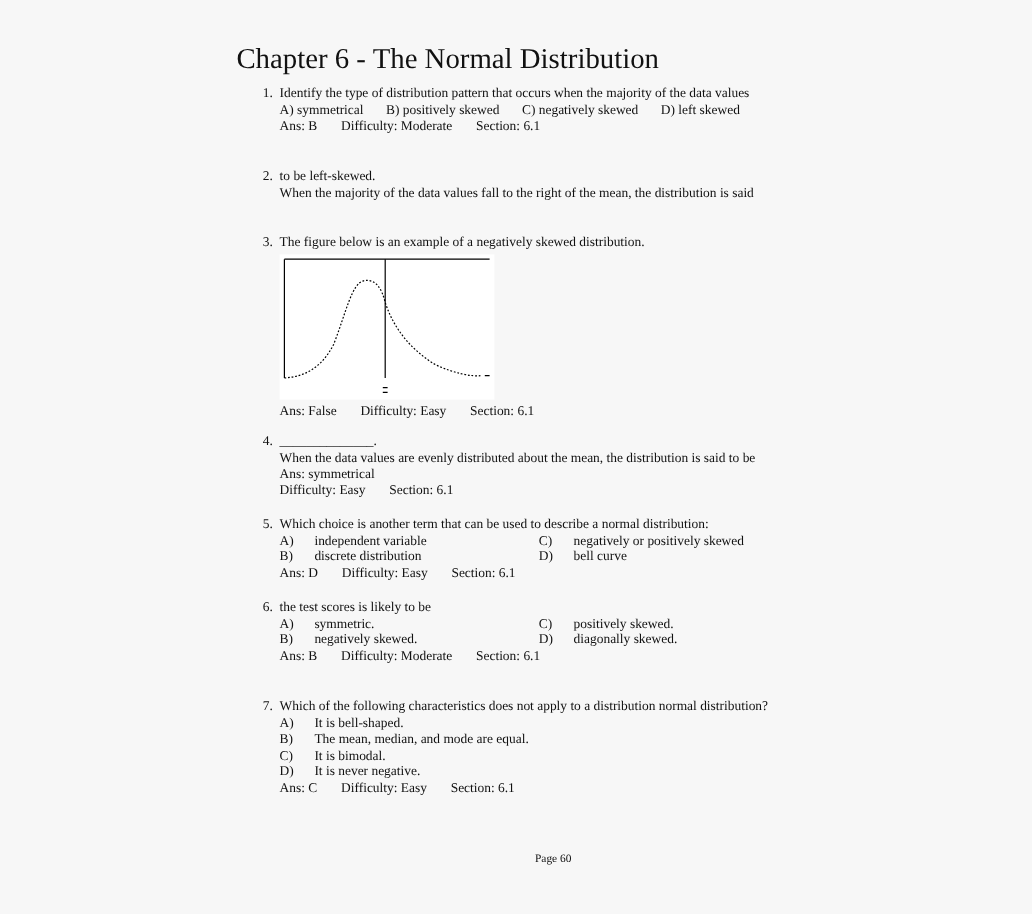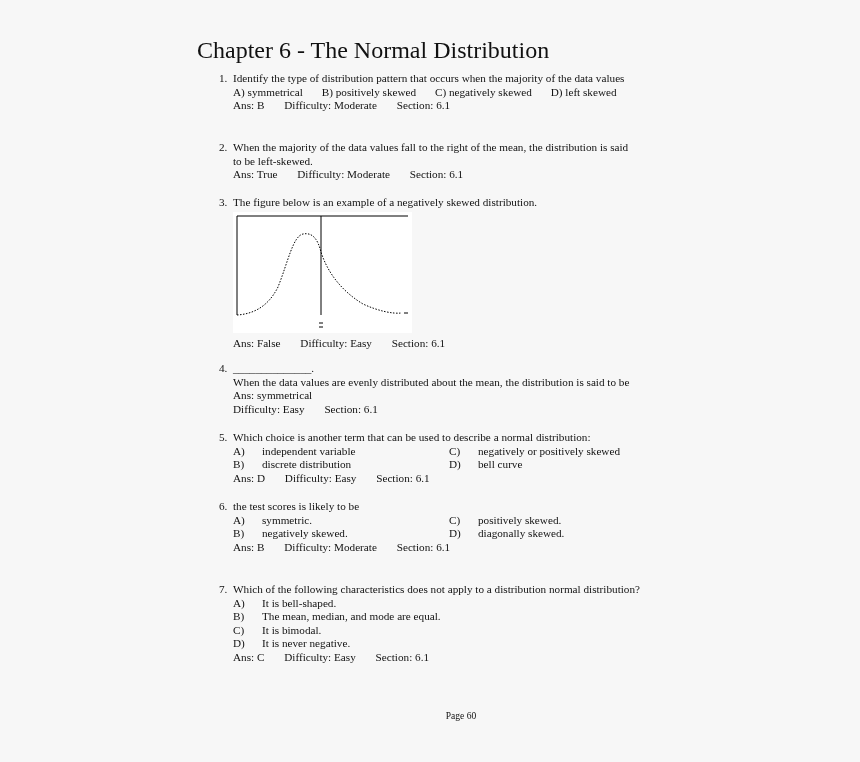--- a/index.html
+++ b/index.html
@@ -57,27 +57,22 @@
       <span>Ans: B</span>
       <span>Difficulty:  Moderate</span>
       <span>Section:  6.1</span>
     </div>
   </div>
 </div>
 
 <div class="q" style="top:141px;">
   <span class="num">2.</span>
   <div class="body">
+    <div class="line">to be left-skewed.</div>
     <div class="line">When the majority of the data values fall to the right of the mean, the distribution is said</div>
-    <div class="line">to be left-skewed.</div>
-    <div class="line meta">
-      <span>Ans: True</span>
-      <span>Difficulty:  Moderate</span>
-      <span>Section:  6.1</span>
-    </div>
   </div>
 </div>
 
 <div class="q" style="top:196px;">
   <span class="num">3.</span>
   <div class="body">
     <div class="line">The figure below is an example of a negatively skewed distribution.</div>
     <div class="figure">
       <svg width="179" height="121" viewBox="0 0 179 121">
         <line x1="4" y1="4" x2="175" y2="4" stroke="#000" stroke-width="1"></line>

